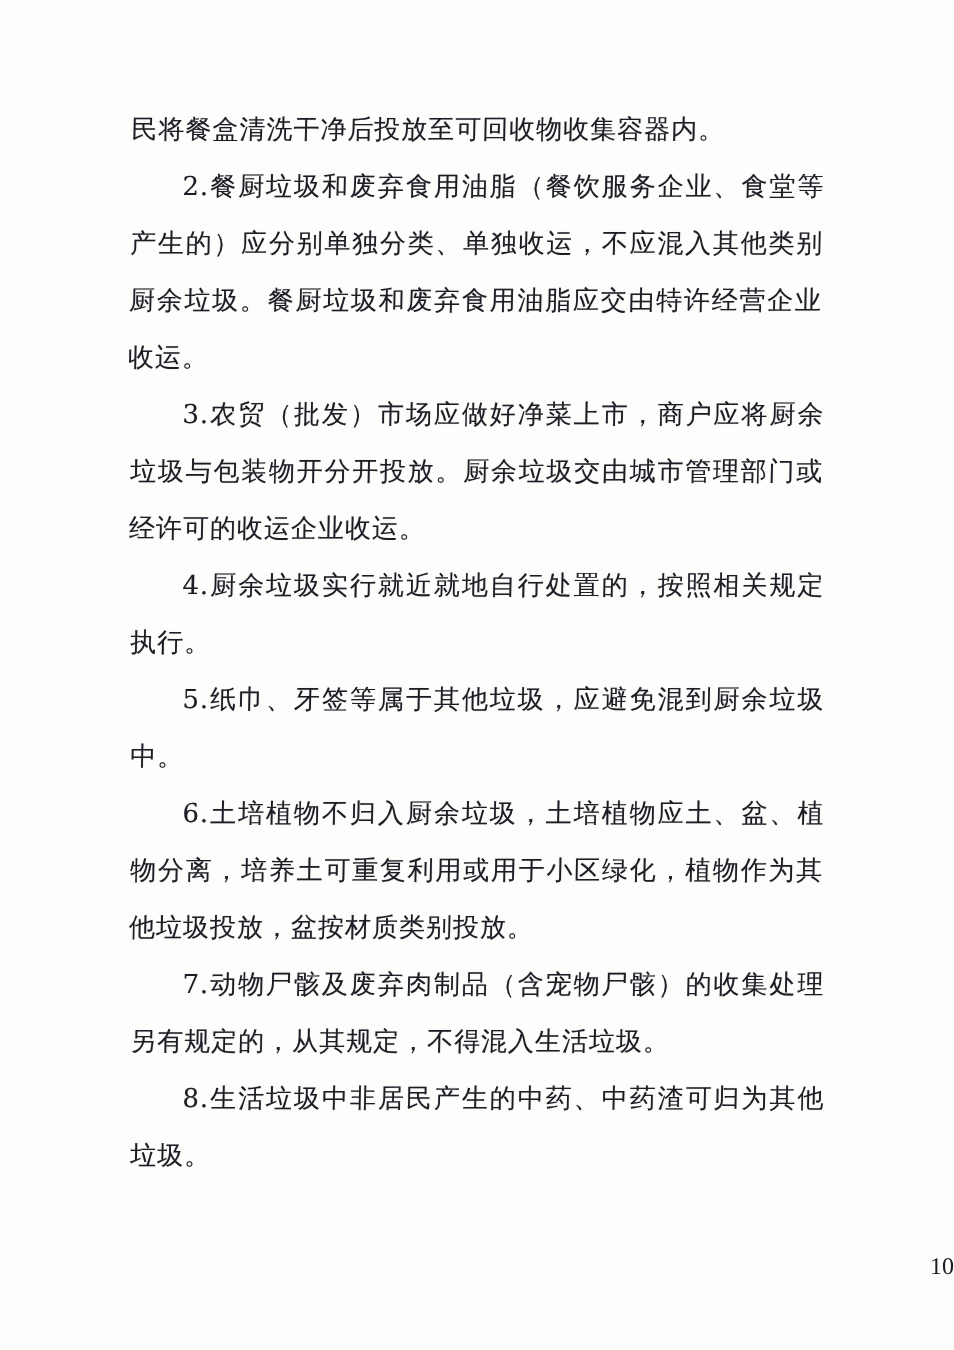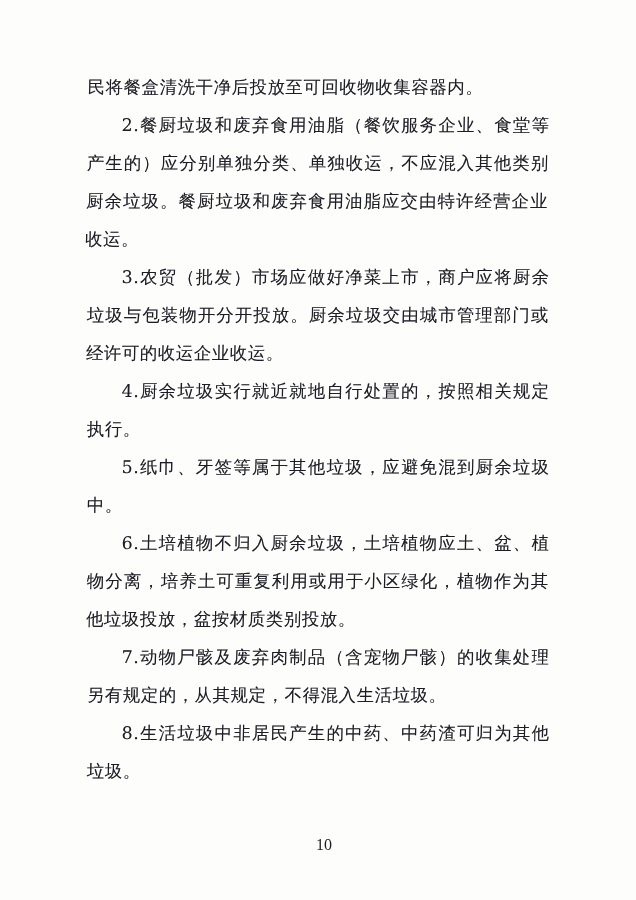--- a/index.html
+++ b/index.html
@@ -41,21 +41,21 @@
     transform-origin: left top;
   }
   .para.indent {
     text-indent: 34px;
   }
   .page-number {
     position: absolute;
     left: 12px;
     right: 0;
     top: 836px;
-    text-align: center;
+    text-align: right;
     font-family: "Liberation Serif", serif;
     font-size: 16px;
     color: #1d1d25;
   }
 </style>
 </head>
 <body>
 
 <div class="page">
   <div class="content">

